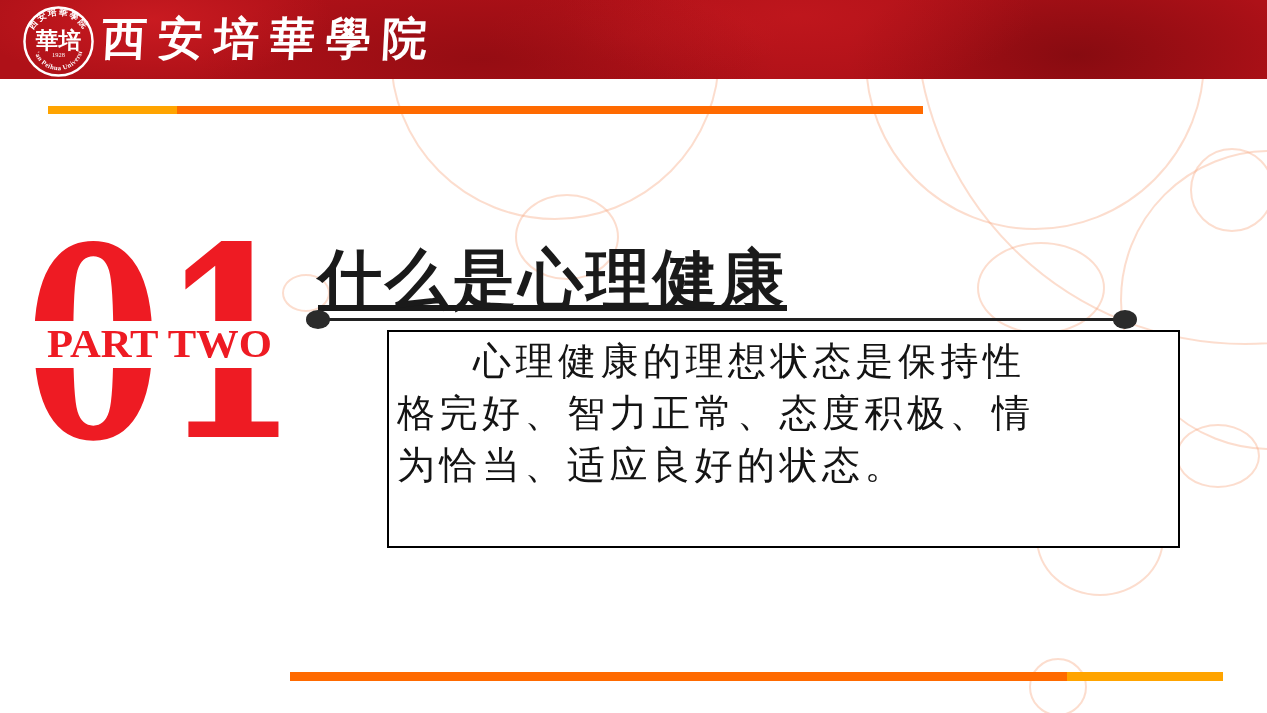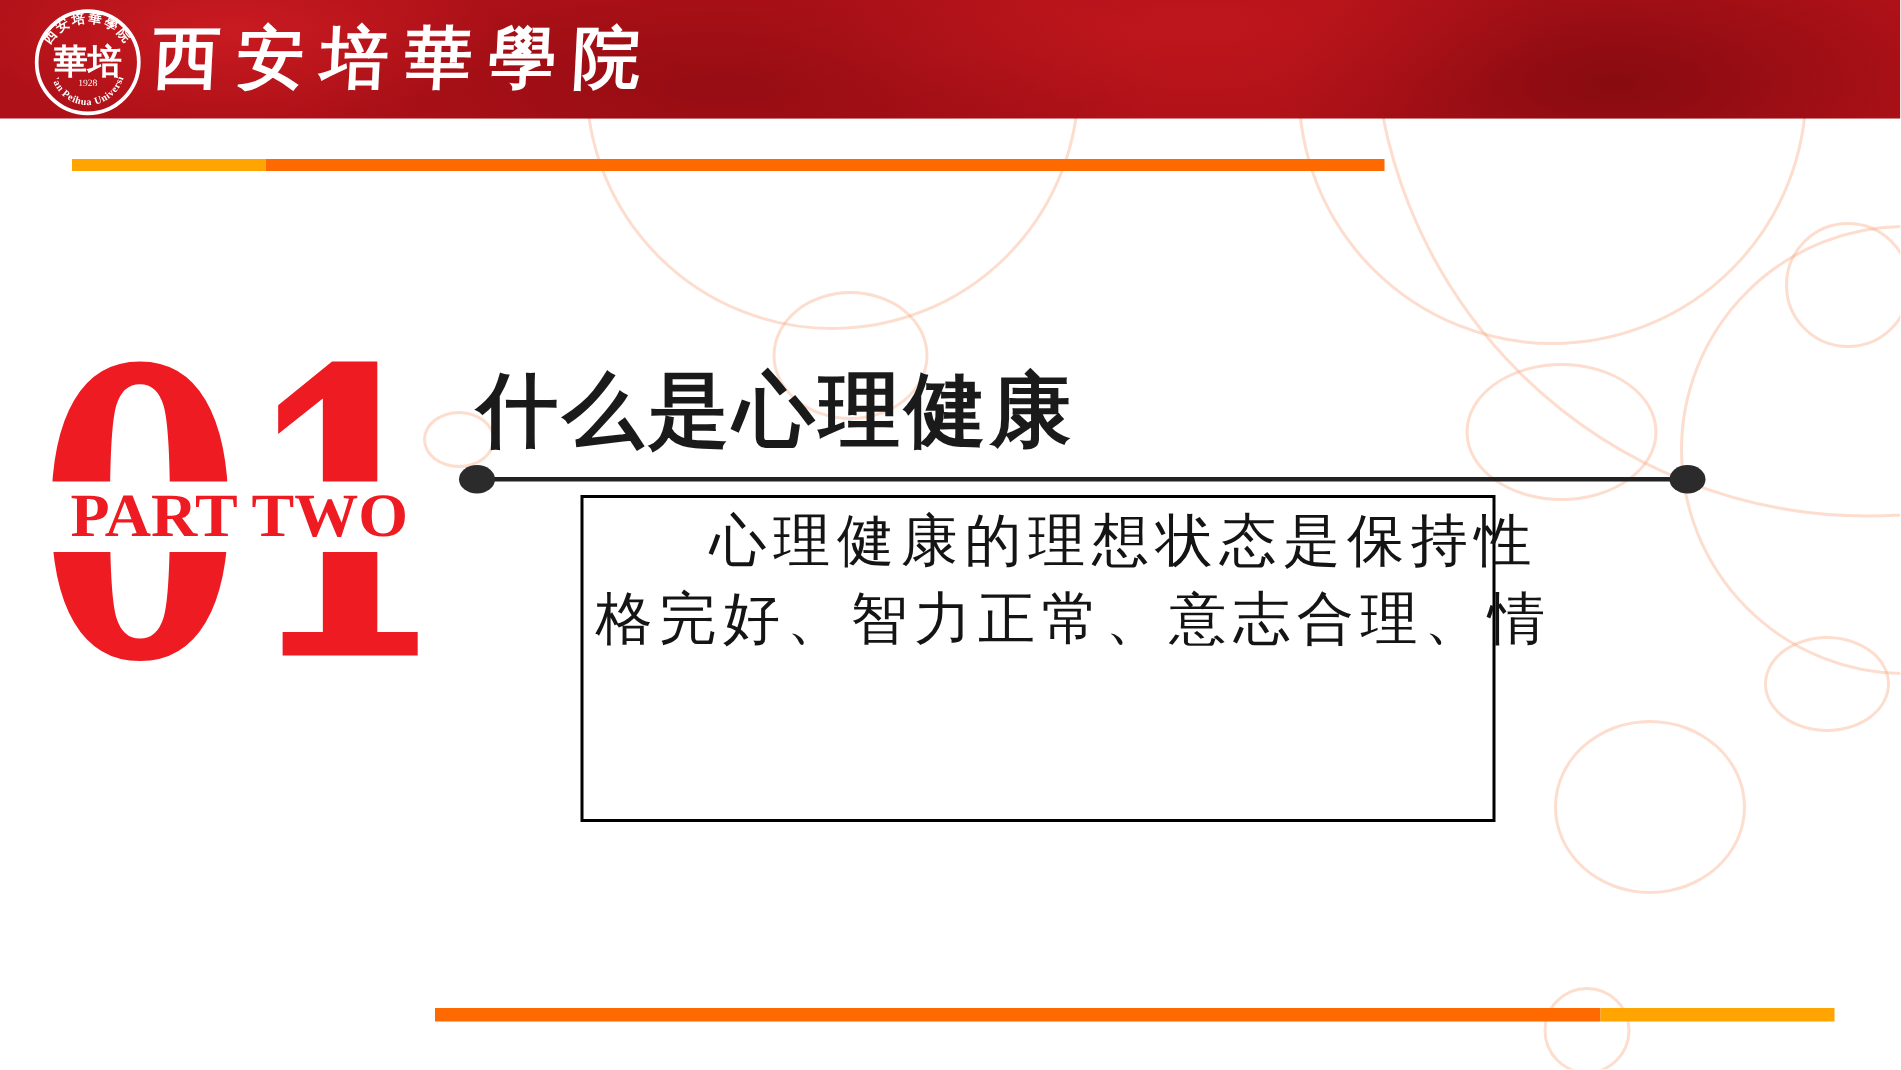--- a/index.html
+++ b/index.html
@@ -109,28 +109,29 @@
     font-family: "Liberation Serif", "DejaVu Serif", serif;
     font-weight: bold;
     font-size: 41px;
     fill: #EE1B23;
   }
 
   
   .title {
     position: absolute;
     left: 318px; top: 246px;
-    font-size: 54px;
+    font-size: 64px;
     line-height: 1.05;
     font-weight: bold;
     color: #1a1a1a;
     letter-spacing: 3px;
     white-space: nowrap;
     z-index: 3;
     font-family: "Liberation Serif", "DejaVu Serif", serif;
+    text-decoration: underline;
   }
   .title-rule {
     position: absolute;
     left: 315px; top: 318px;
     width: 810px; height: 3px;
     background: #222222;
     z-index: 3;
   }
   .title-rule .dot {
     position: absolute;
@@ -139,21 +140,21 @@
     background: #2b2b2b;
     top: -8px;
   }
   .title-rule .dot-left  { left: -9px; }
   .title-rule .dot-right { right: -12px; }
 
   
   .body-box {
     position: absolute;
     left: 387px; top: 330px;
-    width: 610px; height: 218px;
+    width: 793px; height: 218px;
     border: 2px solid #000000;
     background: #ffffff;
     padding: 3px 8px 0 8px;
     z-index: 3;
     font-size: 38px;
     line-height: 52px;
     letter-spacing: 4.5px;
     color: #141414;
     font-family: "Liberation Serif", "DejaVu Serif", serif;
   }
@@ -209,21 +210,22 @@
 
   <h1 class="title">什么是心理健康</h1>
 
   <div class="title-rule">
     <span class="dot dot-left"></span>
     <span class="dot dot-right"></span>
   </div>
 
   <div class="body-box">
     <div class="bline bline-first">心理健康的理想状态是保持性</div>
-    <div class="bline">格完好、智力正常、意志合理、情</div>
+    <div class="bline">格完好、智力正常、态度积极、情</div>
+    <div class="bline">为恰当、适应良好的状态。</div>
   </div>
 
   <div class="bottom-bar">
     <span class="seg-dark"></span>
     <span class="seg-light"></span>
   </div>
 
 </div>
 
 </body></html>

